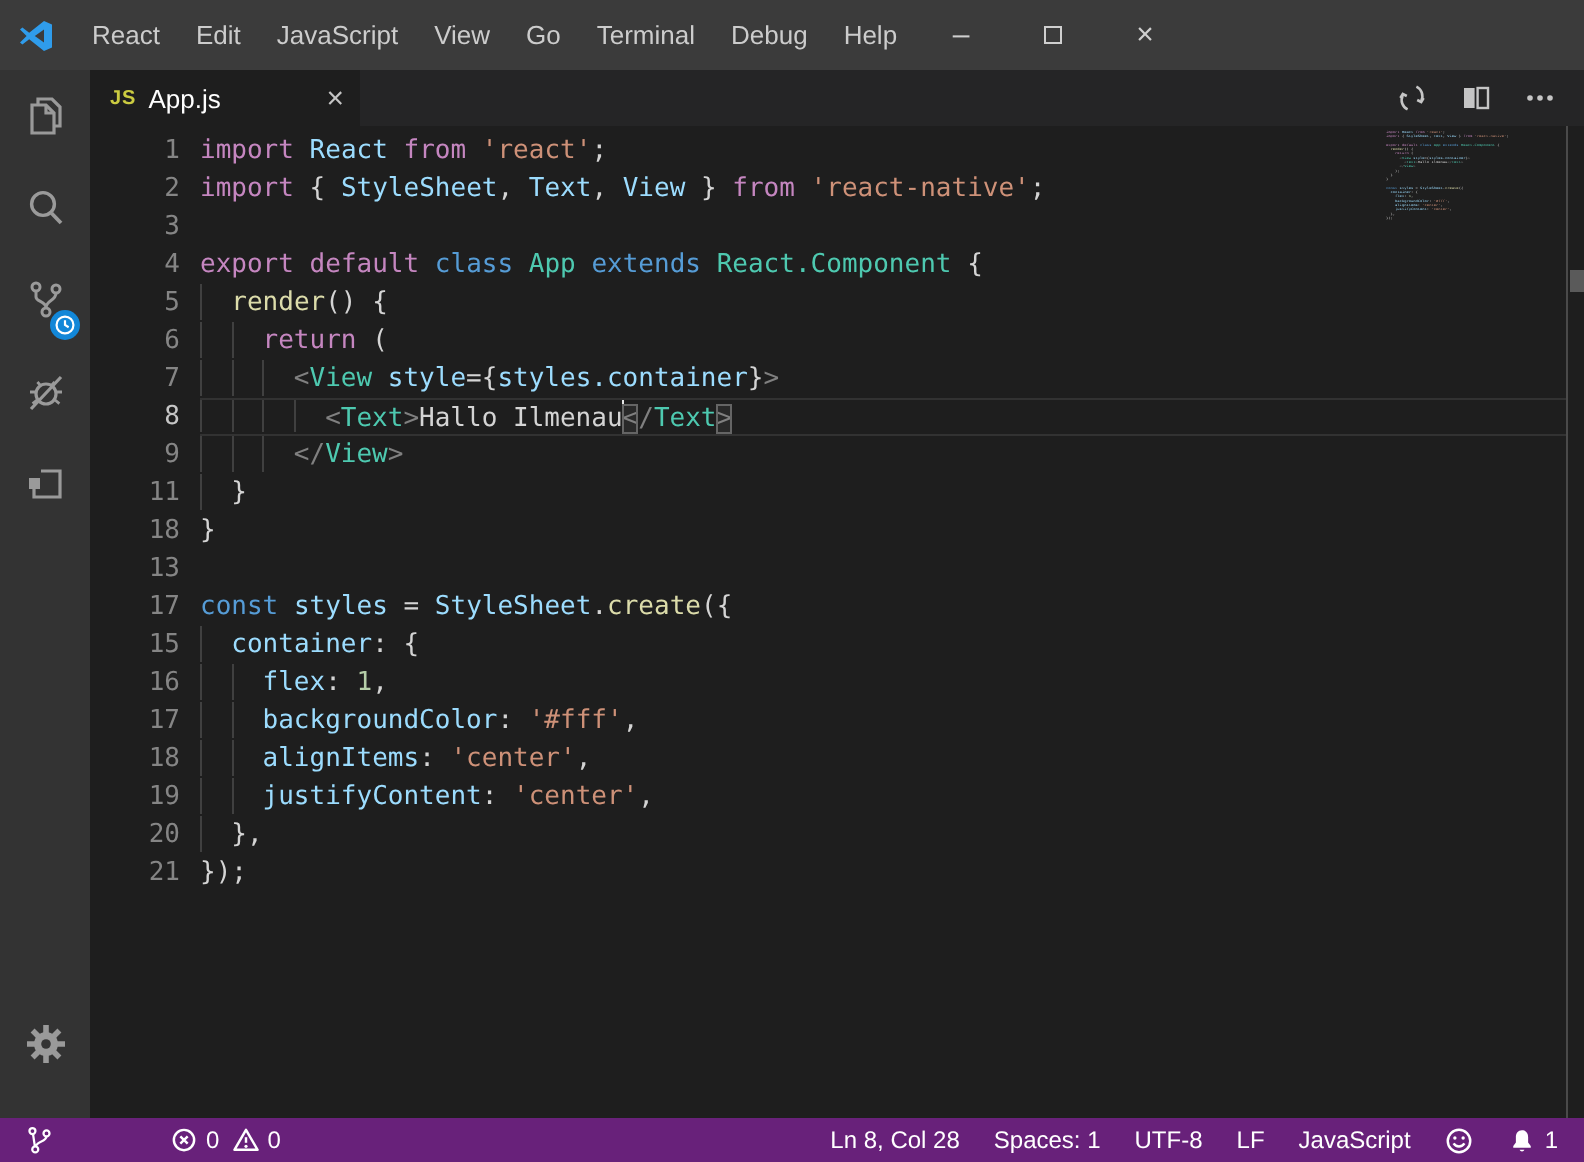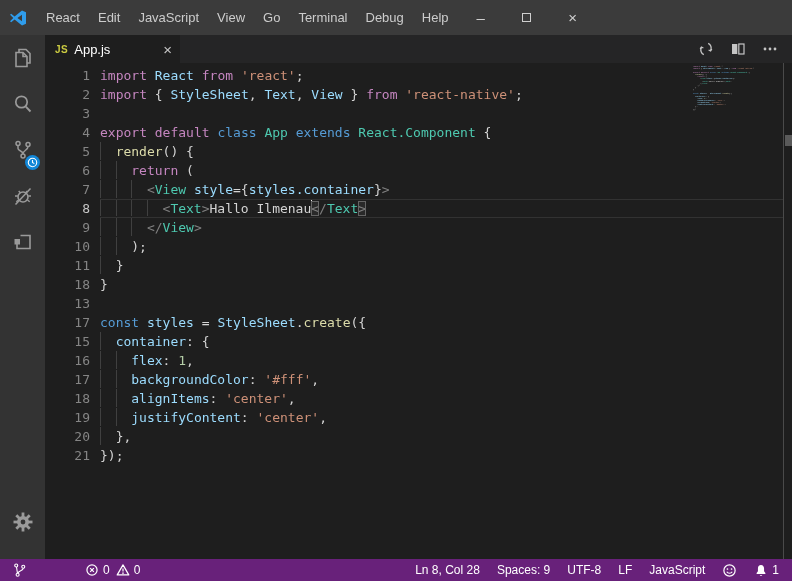--- a/index.html
+++ b/index.html
@@ -202,24 +202,20 @@
             </div>
             <div class="row cur">
               <div class="ln">8</div>
               <div class="lc"><span class="iu"></span><span class="iu"></span><span class="iu"></span><span class="iu"></span><span style="color: rgb(128, 128, 128);">&lt;</span><span style="color: rgb(78, 201, 176);">Text</span><span style="color: rgb(128, 128, 128);">&gt;</span><span style="color: rgb(212, 212, 212);">Hallo Ilmenau</span><span class="caret"></span><span class="bm" style="color: rgb(128, 128, 128);">&lt;</span><span style="color: rgb(128, 128, 128);">/</span><span style="color: rgb(78, 201, 176);">Text</span><span class="bm" style="color: rgb(128, 128, 128);">&gt;</span></div>
             </div>
             <div class="row">
               <div class="ln">9</div>
               <div class="lc"><span class="iu"></span><span class="iu"></span><span class="iu"></span><span style="color: rgb(128, 128, 128);">&lt;/</span><span style="color: rgb(78, 201, 176);">View</span><span style="color: rgb(128, 128, 128);">&gt;</span></div>
             </div>
             <div class="row">
-              <div class="ln">10</div>
-              <div class="lc"><span class="iu"></span><span class="iu"></span><span style="color: rgb(212, 212, 212);">);</span></div>
-            </div>
-            <div class="row">
               <div class="ln">11</div>
               <div class="lc"><span class="iu"></span><span style="color: rgb(212, 212, 212);">}</span></div>
             </div>
             <div class="row">
               <div class="ln">18</div>
               <div class="lc"><span style="color: rgb(212, 212, 212);">}</span></div>
             </div>
             <div class="row">
               <div class="ln">13</div>
               <div class="lc"> </div>
@@ -288,21 +284,21 @@
       <svg width="14" height="14" viewBox="0 0 16 16">
         <path d="M8 2.2L14.6 13.6H1.4z" fill="none" stroke="#ffffff" stroke-width="1.4" stroke-linejoin="round"></path>
         <line x1="8" y1="6.4" x2="8" y2="9.6" stroke="#ffffff" stroke-width="1.4"></line>
         <circle cx="8" cy="11.6" r="0.9" fill="#ffffff"></circle>
       </svg>
       <span>0</span>
     </div>
 
     <div class="sb-right">
       <div class="sb-item">Ln 8, Col 28</div>
-      <div class="sb-item">Spaces: 9</div>
+      <div class="sb-item">Spaces: 1</div>
       <div class="sb-item">UTF-8</div>
       <div class="sb-item">LF</div>
       <div class="sb-item">JavaScript</div>
       <div class="sb-item">
         <svg width="15" height="15" viewBox="0 0 16 16">
           <circle cx="8" cy="8" r="6" fill="none" stroke="#ffffff" stroke-width="1.3"></circle>
           <circle cx="5.8" cy="6.4" r="0.9" fill="#ffffff"></circle>
           <circle cx="10.2" cy="6.4" r="0.9" fill="#ffffff"></circle>
           <path d="M5.1 9.3a3.4 3.4 0 0 0 5.8 0" fill="none" stroke="#ffffff" stroke-width="1.3"></path>
         </svg>

